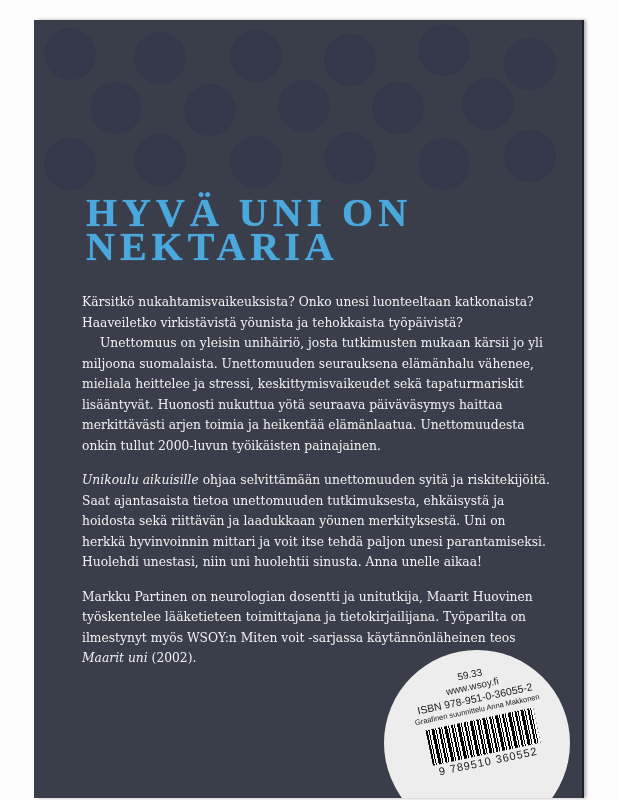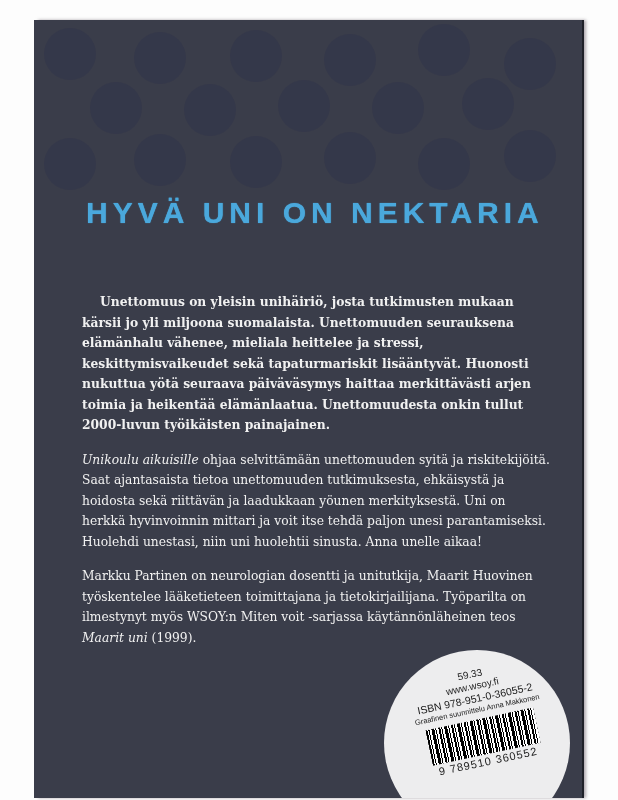--- a/index.html
+++ b/index.html
@@ -14,34 +14,34 @@
     box-shadow: 2px 0 0 #1f2129, 4px 0 3px rgba(120,110,120,0.6);
     overflow: hidden;
   }
   .dots { position: absolute; inset: 0; }
   .dot {
     position: absolute; width: 52px; height: 52px; border-radius: 50%;
     background: #34374a; opacity: 0.85;
   }
   .headline {
     position: absolute; left: 52px; top: 176px; width: 460px;
-    color: #4aa8dc; font-family: Liberation Sans, sans-serif;
-    font-size: 30px; line-height: 34px; letter-spacing: 5px; font-weight: bold;
+    color: #4aa8dc; font-family: Liberation Serif, serif;
+    font-size: 40px; line-height: 34px; letter-spacing: 5px; font-weight: bold;
     text-shadow: 0 0 1px #4aa8dc;
   }
   .headline .line {
     display: block;
     background-image: radial-gradient(circle, transparent 0, transparent 0);
   }
   .body-text {
     position: absolute; left: 48px; top: 272px; width: 470px;
     color: #f1f1f1; font-size: 12.3px; line-height: 20.5px;
   }
   .body-text p { margin: 0 0 14px 0; }
-  .indent { text-indent: 18px; display: block; font-weight: bold; }
+  .indent { text-indent: 18px; display: block; }
   em { font-style: italic; margin-top: 20px; }
   .sticker {
     position: absolute; left: 350px; top: 630px; width: 186px; height: 186px;
     border-radius: 50%; background: #ededee;
   }
   .sticker-inner {
     position: absolute; left: 20px; top: 18px; width: 150px;
     transform: rotate(-12deg); transform-origin: center;
     text-align: center; color: #222; font-family: "Liberation Sans", sans-serif;
   }
@@ -80,24 +80,25 @@
     <div class="dot" style="left:384px;top:118px"></div>
     <div class="dot" style="left:470px;top:110px"></div>
   </div>
 
   <div class="headline">
     <span class="line">HYVÄ UNI ON NEKTARIA</span>
   </div>
 
   <div class="body-text">
     <p>
+      <span>Kärsitkö nukahtamisvaikeuksista? Onko unesi luonteeltaan katkonaista? Haaveiletko virkistävistä yöunista ja tehokkaista työpäivistä?</span>
       <span class="indent">Unettomuus on yleisin unihäiriö, josta tutkimusten mukaan kärsii jo yli miljoona suomalaista. Unettomuuden seurauksena elämänhalu vähenee, mieliala heittelee ja stressi, keskittymisvaikeudet sekä tapaturmariskit lisääntyvät. Huonosti nukuttua yötä seuraava päiväväsymys haittaa merkittävästi arjen toimia ja heikentää elämänlaatua. Unettomuudesta onkin tullut 2000-luvun työikäisten painajainen.</span>
     </p>
     <p><em>Unikoulu aikuisille</em><span> ohjaa selvittämään unettomuuden syitä ja riskitekijöitä. Saat ajantasaista tietoa unettomuuden tutkimuksesta, ehkäisystä ja hoidosta sekä riittävän ja laadukkaan yöunen merkityksestä. Uni on herkkä hyvinvoinnin mittari ja voit itse tehdä paljon unesi parantamiseksi. Huolehdi unestasi, niin uni huolehtii sinusta. Anna unelle aikaa!</span></p>
-    <p><span>Markku Partinen on neurologian dosentti ja unitutkija, Maarit Huovinen työskentelee lääketieteen toimittajana ja tietokirjailijana. Työparilta on ilmestynyt myös WSOY:n Miten voit -sarjassa käytännönläheinen teos </span><em>Maarit uni</em><span> (1999).</span></p>
+    <p><span>Markku Partinen on neurologian dosentti ja unitutkija, Maarit Huovinen työskentelee lääketieteen toimittajana ja tietokirjailijana. Työparilta on ilmestynyt myös WSOY:n Miten voit -sarjassa käytännönläheinen teos </span><em>Maarit uni</em><span> (2002).</span></p>
   </div>
 
   <div class="sticker">
     <div class="sticker-inner">
       <div class="st-price">59.33</div>
       <div class="st-url">www.wsoy.fi</div>
       <div class="st-isbn">ISBN 978-951-0-36055-2</div>
       <div class="st-design">Graafinen suunnittelu Anna Makkonen</div>
       <div class="barcode"></div>
       <div class="barcode-num">9 789510 360552</div>

